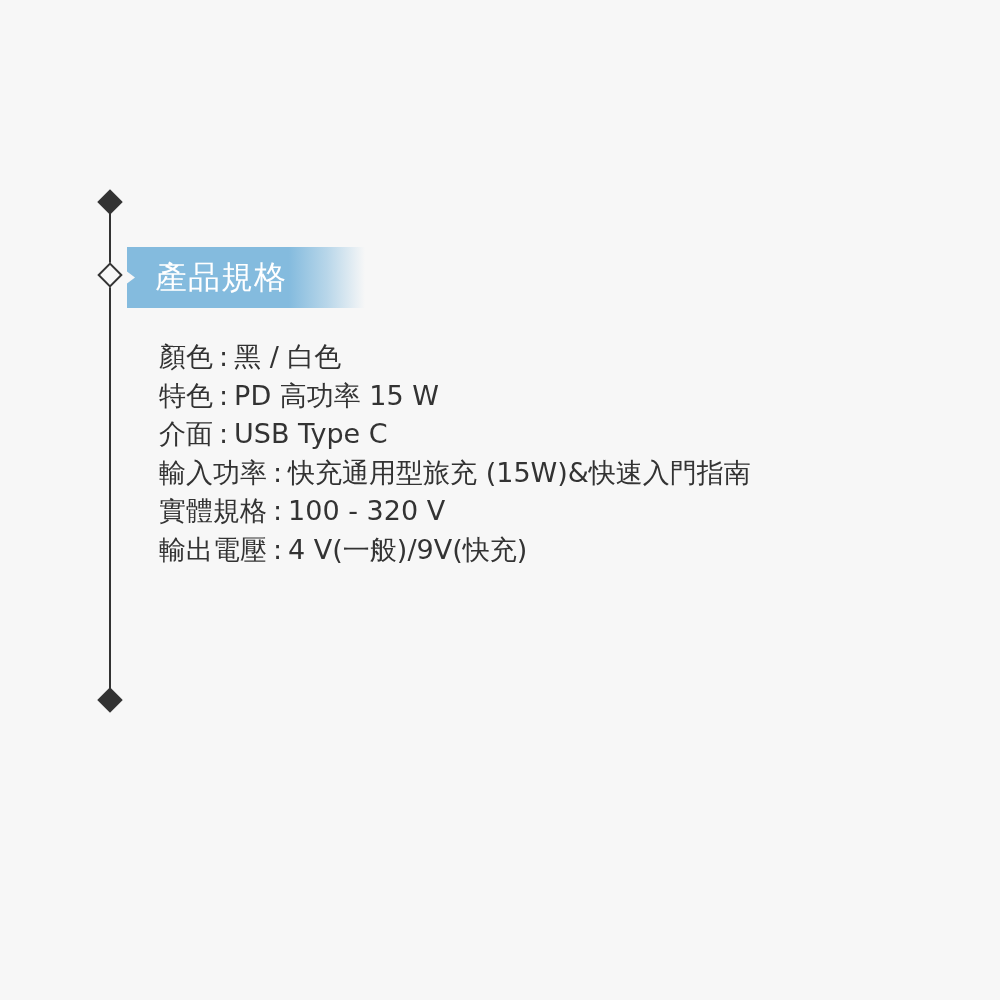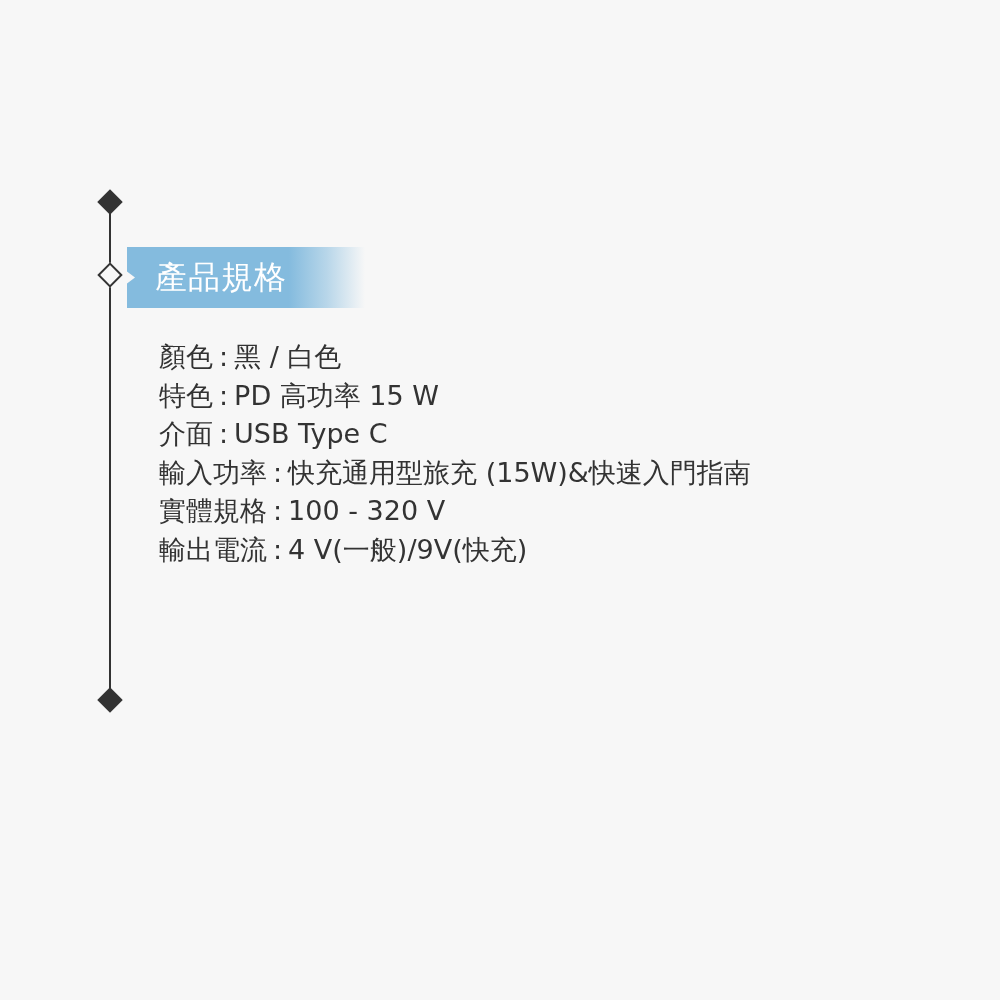--- a/index.html
+++ b/index.html
@@ -108,15 +108,15 @@
   <li class="spec-row">
     <span class="spec-label">介面</span><span class="spec-sep">:</span><span class="spec-value">USB Type C</span>
   </li>
   <li class="spec-row">
     <span class="spec-label">輸入功率</span><span class="spec-sep">:</span><span class="spec-value">快充通用型旅充 (15W)&amp;快速入門指南</span>
   </li>
   <li class="spec-row">
     <span class="spec-label">實體規格</span><span class="spec-sep">:</span><span class="spec-value">100 - 320 V</span>
   </li>
   <li class="spec-row">
-    <span class="spec-label">輸出電流</span><span class="spec-sep">:</span><span class="spec-value">4 V(一般)/9V(快充)</span>
+    <span class="spec-label">輸出電壓</span><span class="spec-sep">:</span><span class="spec-value">4 V(一般)/9V(快充)</span>
   </li>
 </ul>
 
 </body></html>

